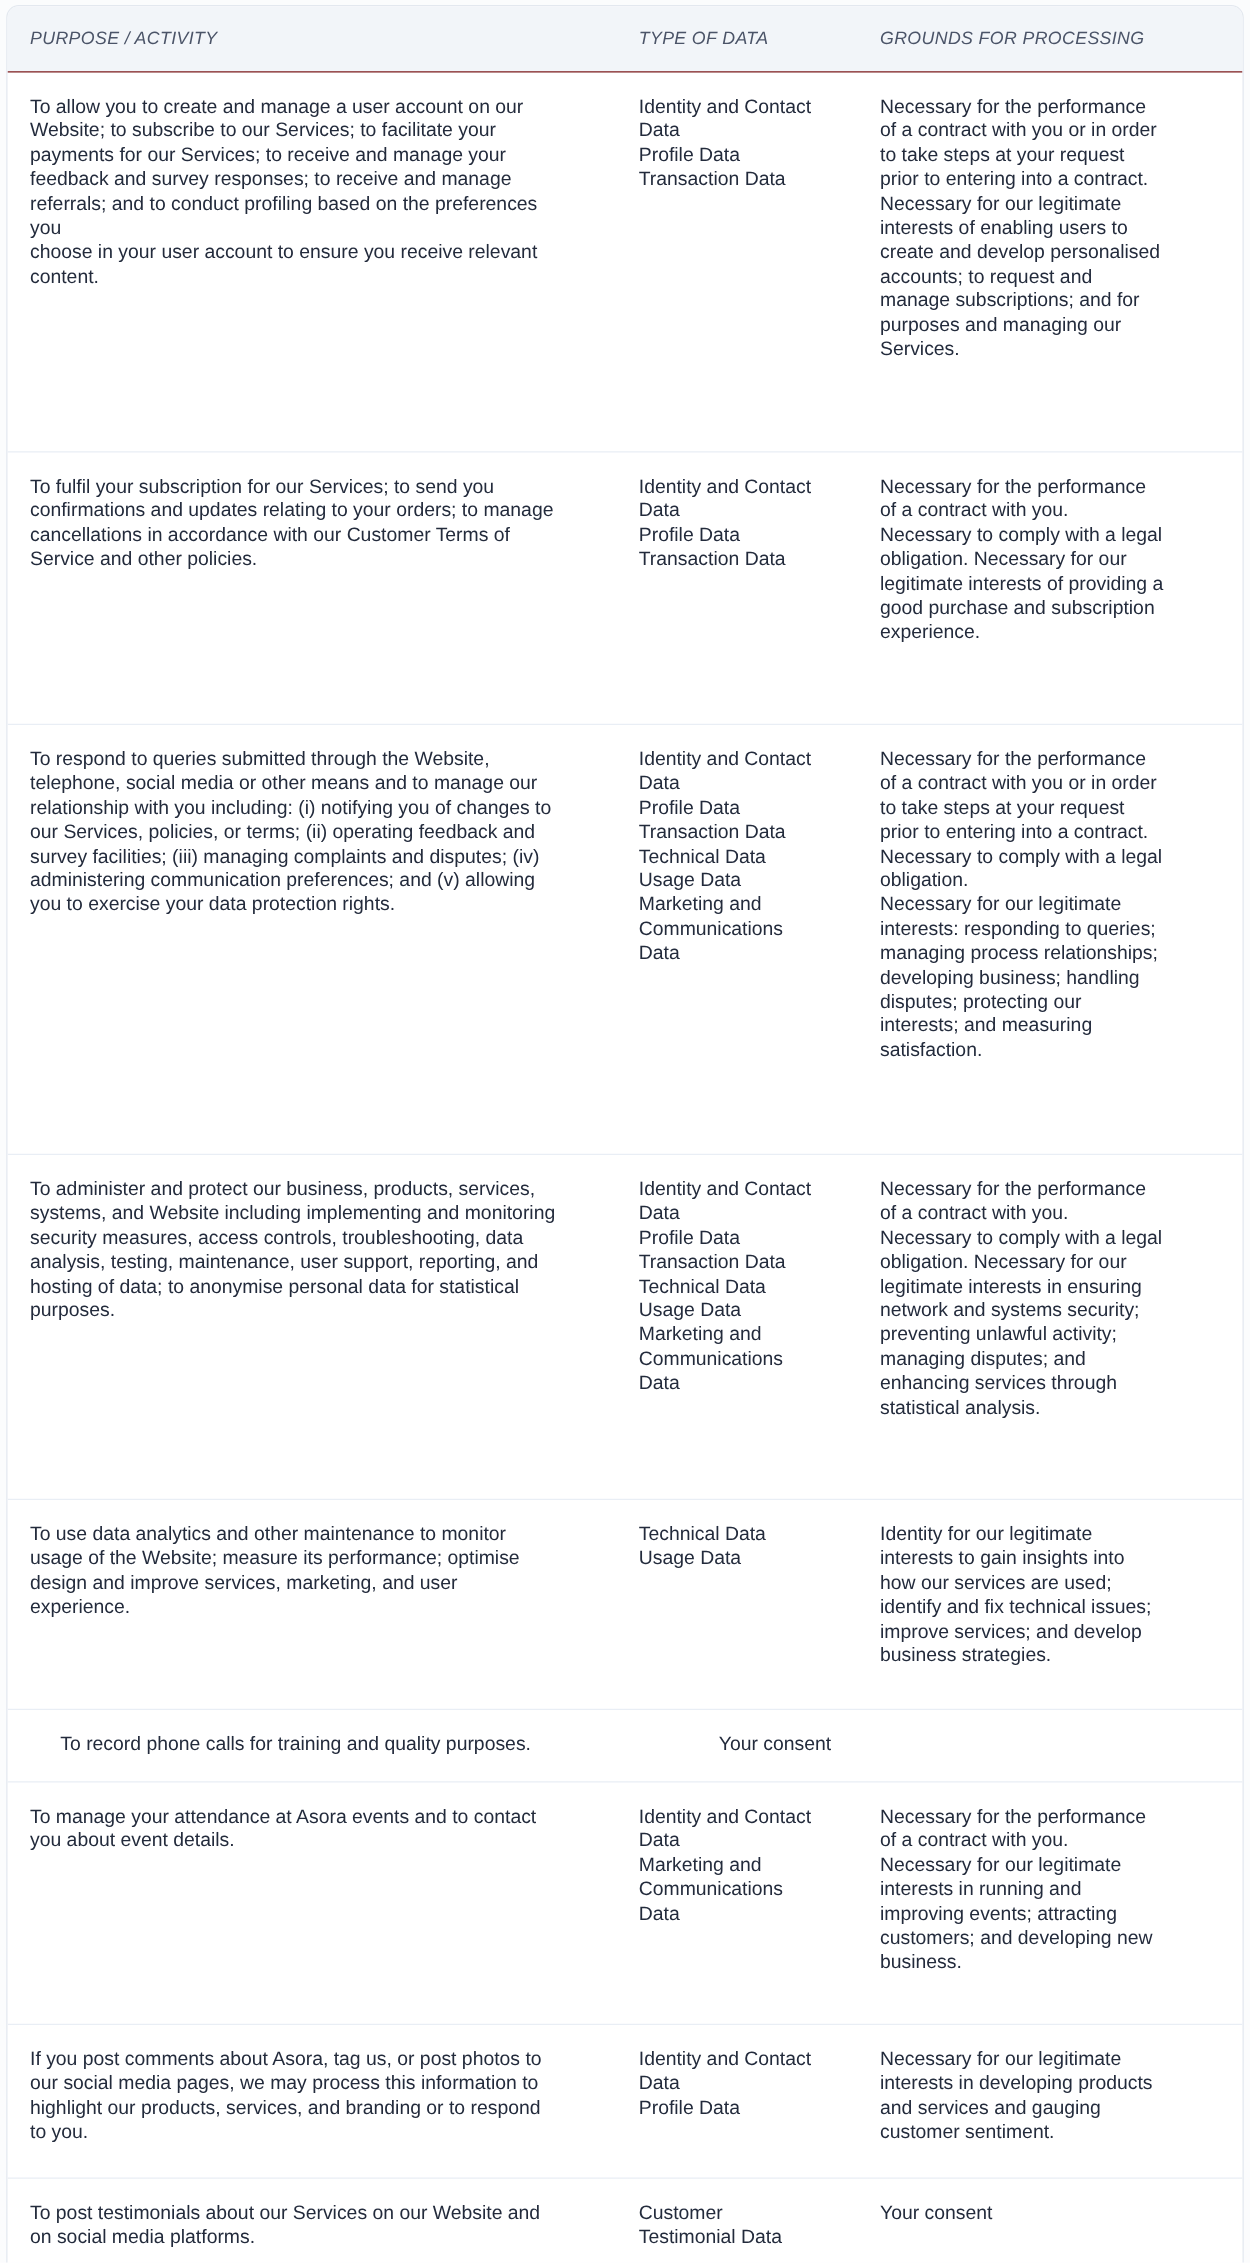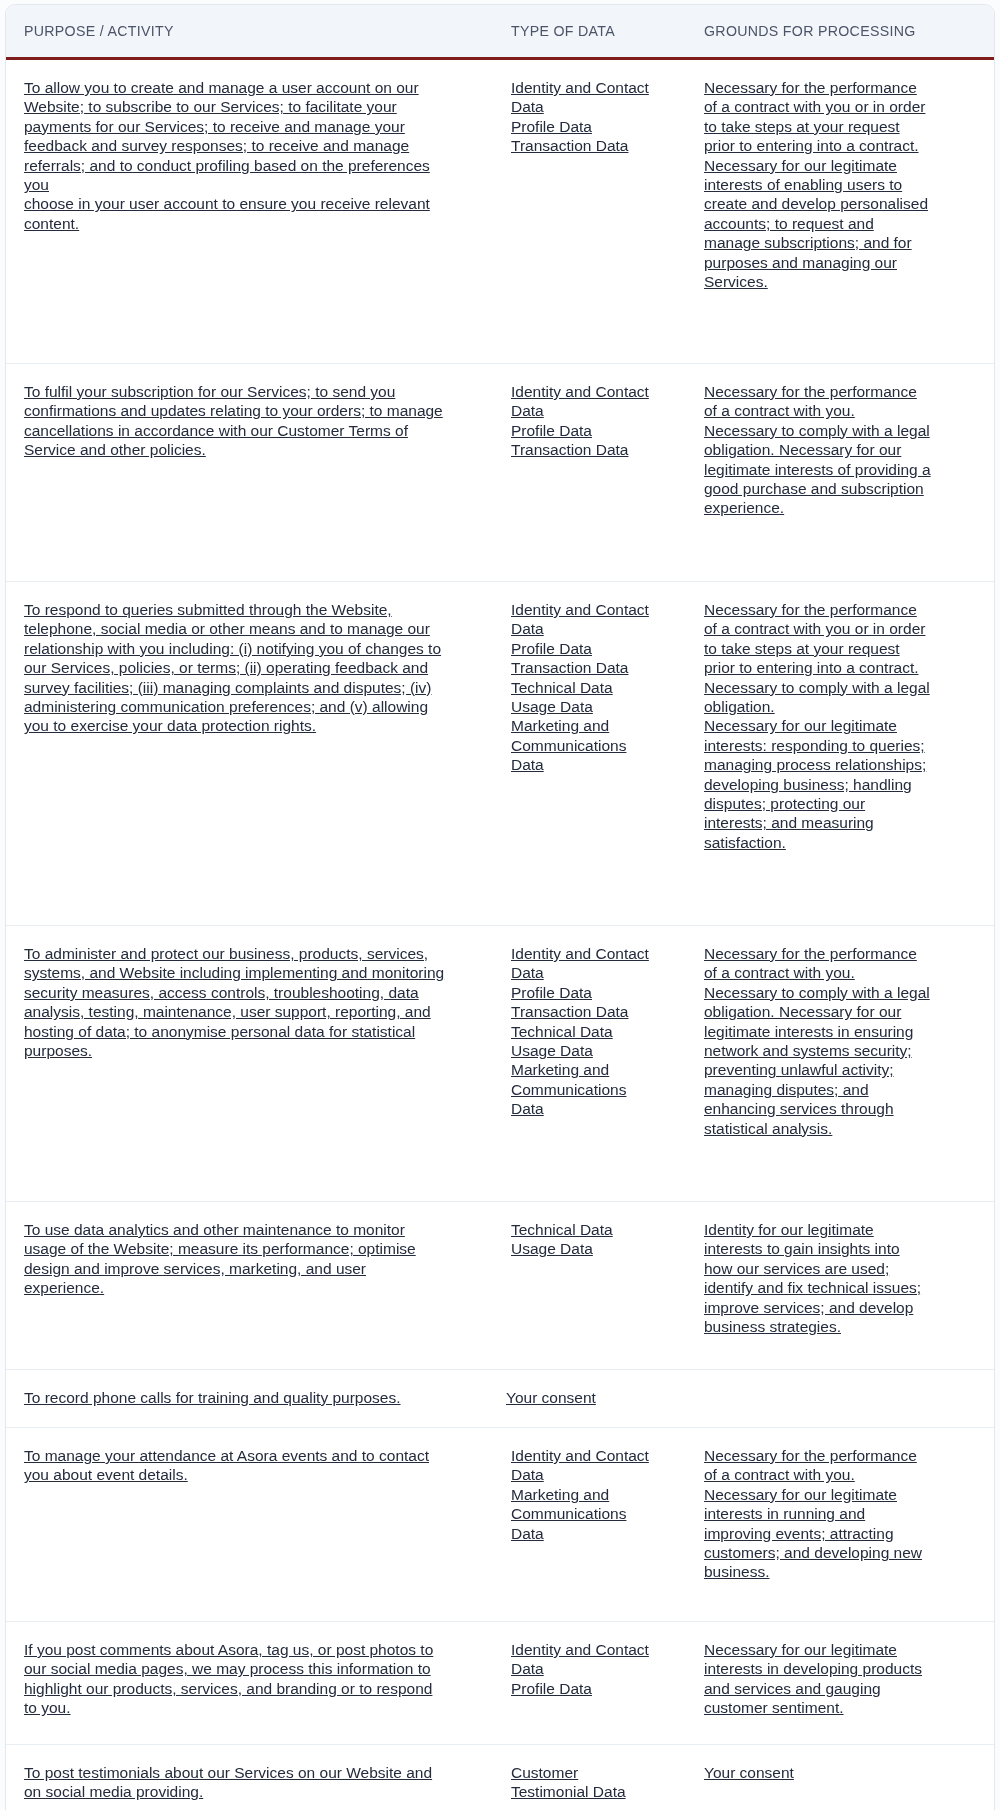--- a/index.html
+++ b/index.html
@@ -20,21 +20,22 @@
     overflow: hidden;
   }
   .grid-row {
     display: grid;
     grid-template-columns: 485px 198px 1fr;
   }
   .thead {
     background: #f2f5f9;
     height: 52px;
     align-items: center;
-    border-bottom: 3px solid #7f1d1d;
+    border-bottom: 1px solid #7f1d1d;
+    font-style: italic;
   }
   .th {
     color: #4b5468;
     font-size: 14.2px;
     font-weight: 500;
     letter-spacing: 0.3px;
     white-space: nowrap;
   }
   .th.c1 { padding-left: 18px; }
   .th.c2 { padding-left: 20px; }
@@ -43,32 +44,31 @@
     border-bottom: 1px solid #e9eef5;
     align-items: start;
   }
   .tr:last-child { border-bottom: none; }
   .cell {
     color: #232b3c;
     font-size: 15.5px;
     line-height: 19.4px;
     padding-top: 18px;
     padding-bottom: 16px;
-    text-decoration: underline;
   }
   .cell.c1 { padding-left: 18px; width: 425px; }
   .cell.c2 { padding-left: 20px; width: 142px; }
   .cell.c3 { padding-left: 15px; width: 228px; }
   
   .tr.r1 { min-height: 303px; }
   .tr.r2 { min-height: 217px; }
   .tr.r3 { min-height: 343px; }
   .tr.r4 { min-height: 275px; }
   .tr.r5 { min-height: 167px; }
-  .tr.r6 { min-height: 57px;  }
+  .tr.r6 { min-height: 57px; text-align: center;  }
   .tr.r7 { min-height: 193px; }
   .tr.r8 { min-height: 122px; }
   .tr.r9 { min-height: 84px;  }
 </style>
 </head>
 <body>
 
 <div class="card">
 
   <div class="grid-row thead">
@@ -185,21 +185,21 @@
         <div>Identity and Contact Data</div>
         <div>Profile Data</div>
       </div>
     <div class="cell c3">
         <div>Necessary for our legitimate interests in developing products and services and gauging customer sentiment.</div>
       </div>
   </div>
 
   <div class="grid-row tr r9">
     <div class="cell c1">
-        <div>To post testimonials about our Services on our Website and on social media providing.</div>
+        <div>To post testimonials about our Services on our Website and on social media platforms.</div>
       </div>
     <div class="cell c2">
         <div>Customer Testimonial Data</div>
       </div>
     <div class="cell c3">
         <div>Your consent</div>
       </div>
   </div>
 
 </div>

